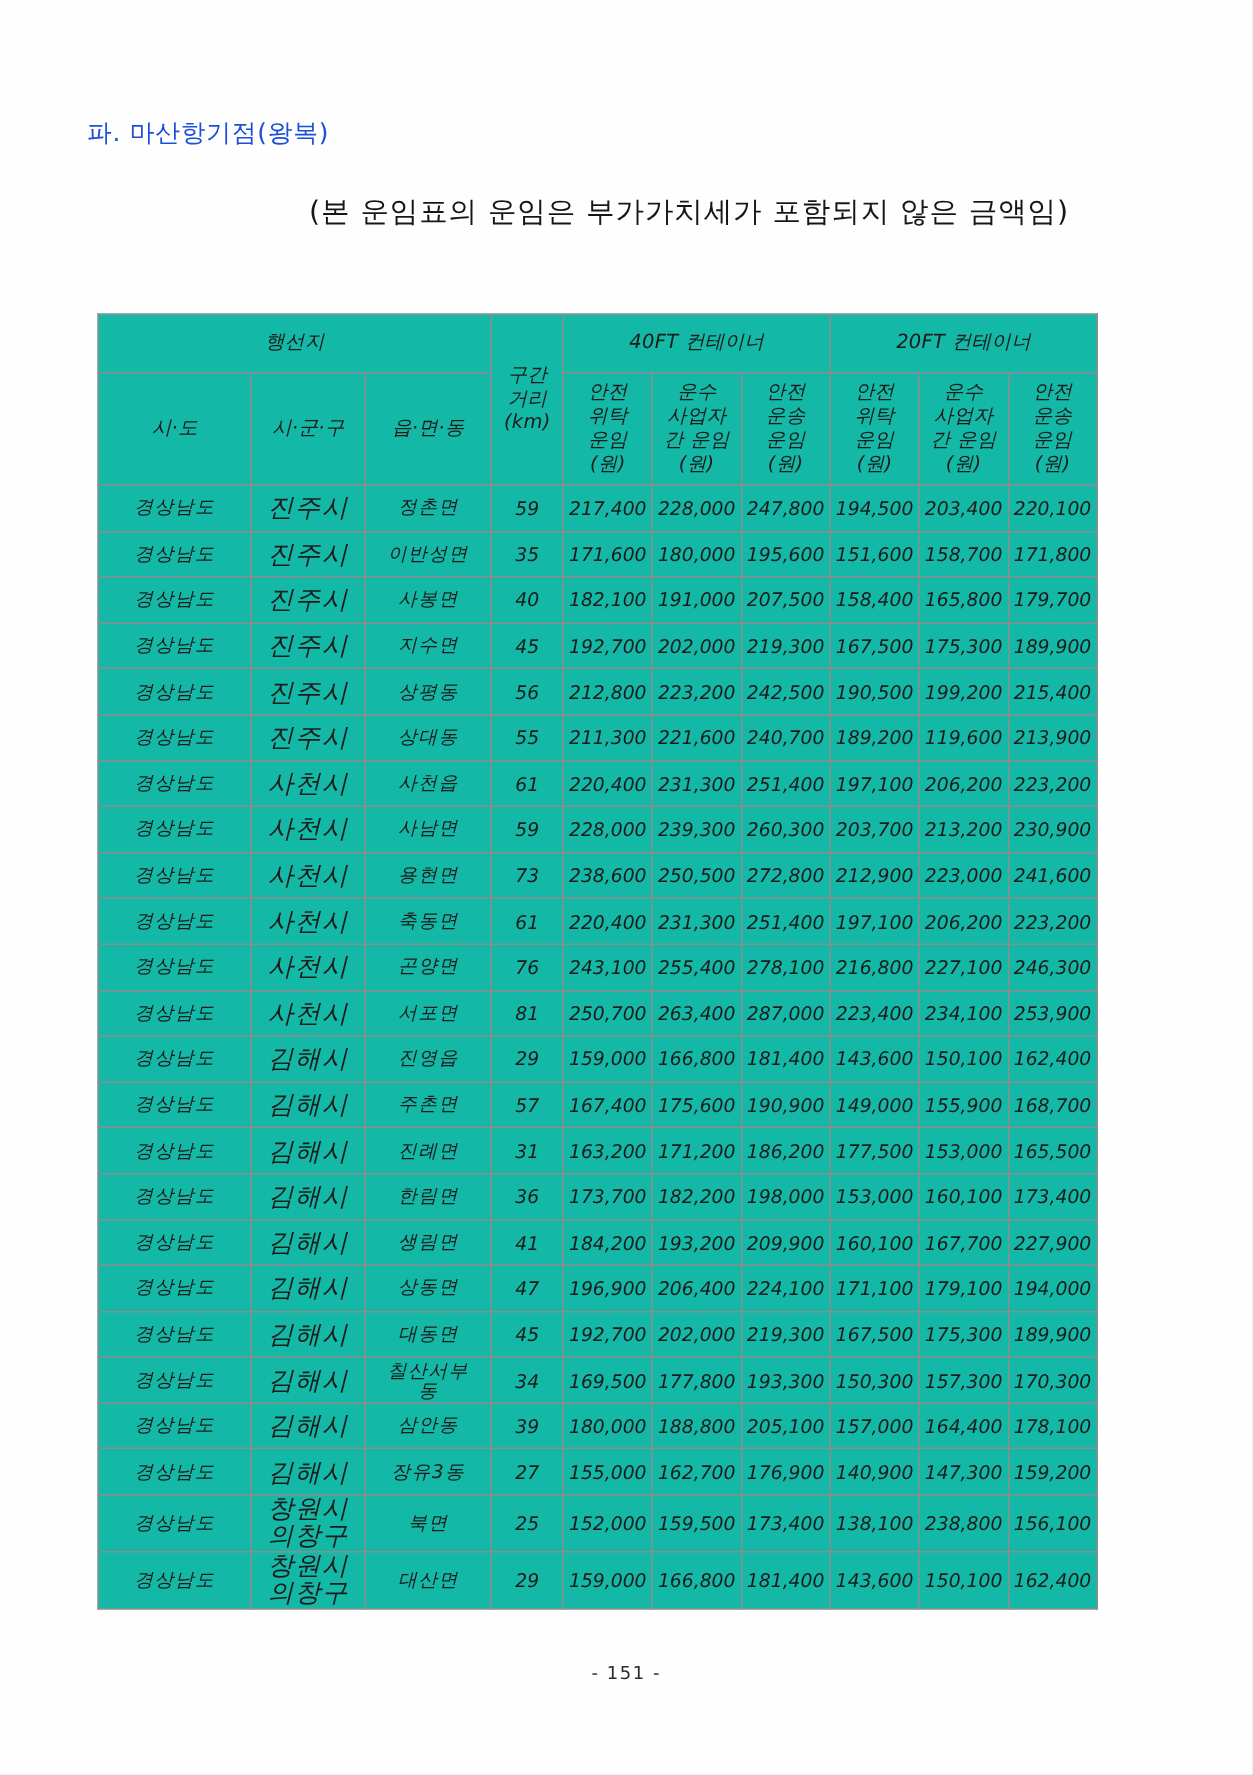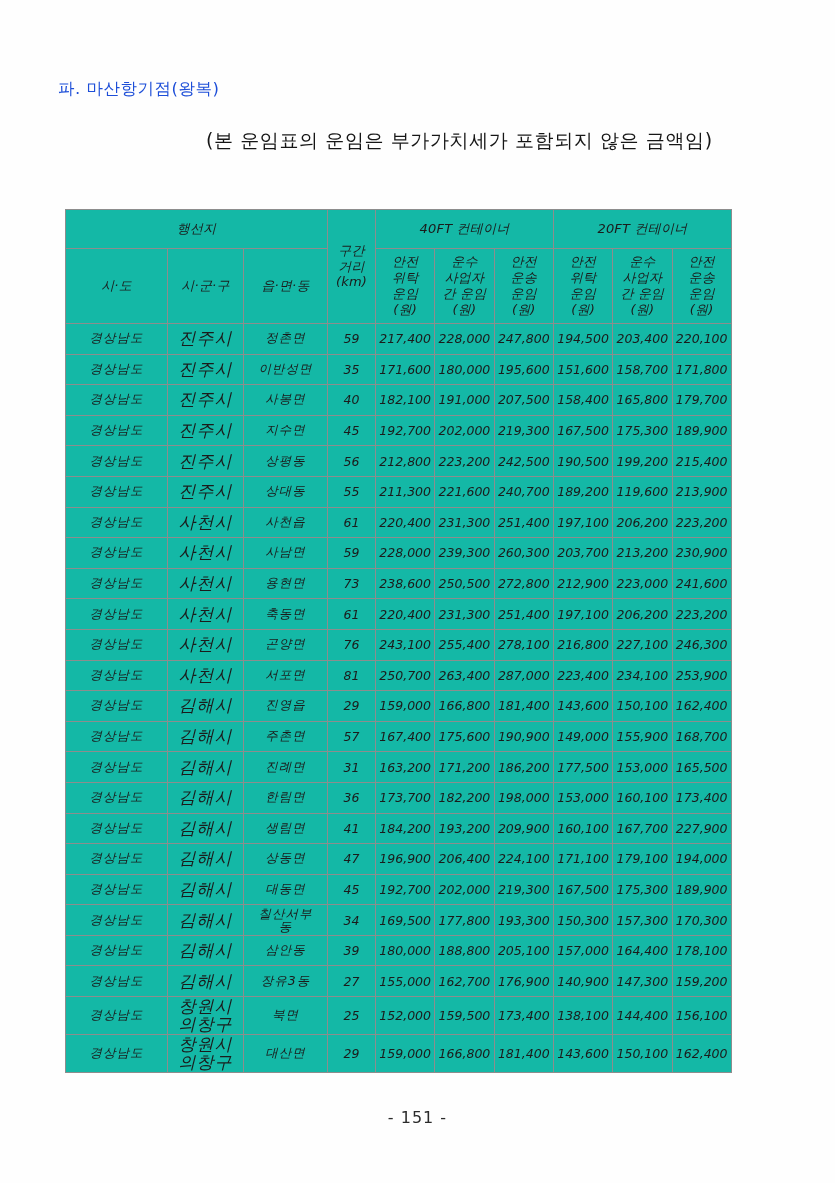--- a/index.html
+++ b/index.html
@@ -96,21 +96,21 @@
   .col-sigungu { width: 76px; }
   .col-eup { width: 84px; }
   .col-dist { width: 48px; }
   .col-money { width: 59.3px; }
   .page-number {
     position: absolute;
     left: 0;
     right: 0;
     top: 1108px;
     text-align: center;
-    font-size: 16px;
+    font-size: 12px;
     color: #2b2b2b;
     letter-spacing: 1px;
   }
 </style>
 </head>
 <body>
 
 <div class="page">
 
   <div class="doc-title">파. 마산항기점(왕복)</div>
@@ -457,21 +457,21 @@
             <td class="sigungu two-line">
               <div>창원시</div>
               <div>의창구</div>
             </td>
             <td class="dong">북면</td>
             <td class="num">25</td>
             <td class="num">152,000</td>
             <td class="num">159,500</td>
             <td class="num">173,400</td>
             <td class="num">138,100</td>
-            <td class="num">144,400</td>
+            <td class="num">238,800</td>
             <td class="num">156,100</td>
           </tr>
           <tr>
             <td class="region">경상남도</td>
             <td class="sigungu two-line">
               <div>창원시</div>
               <div>의창구</div>
             </td>
             <td class="dong">대산면</td>
             <td class="num">29</td>

